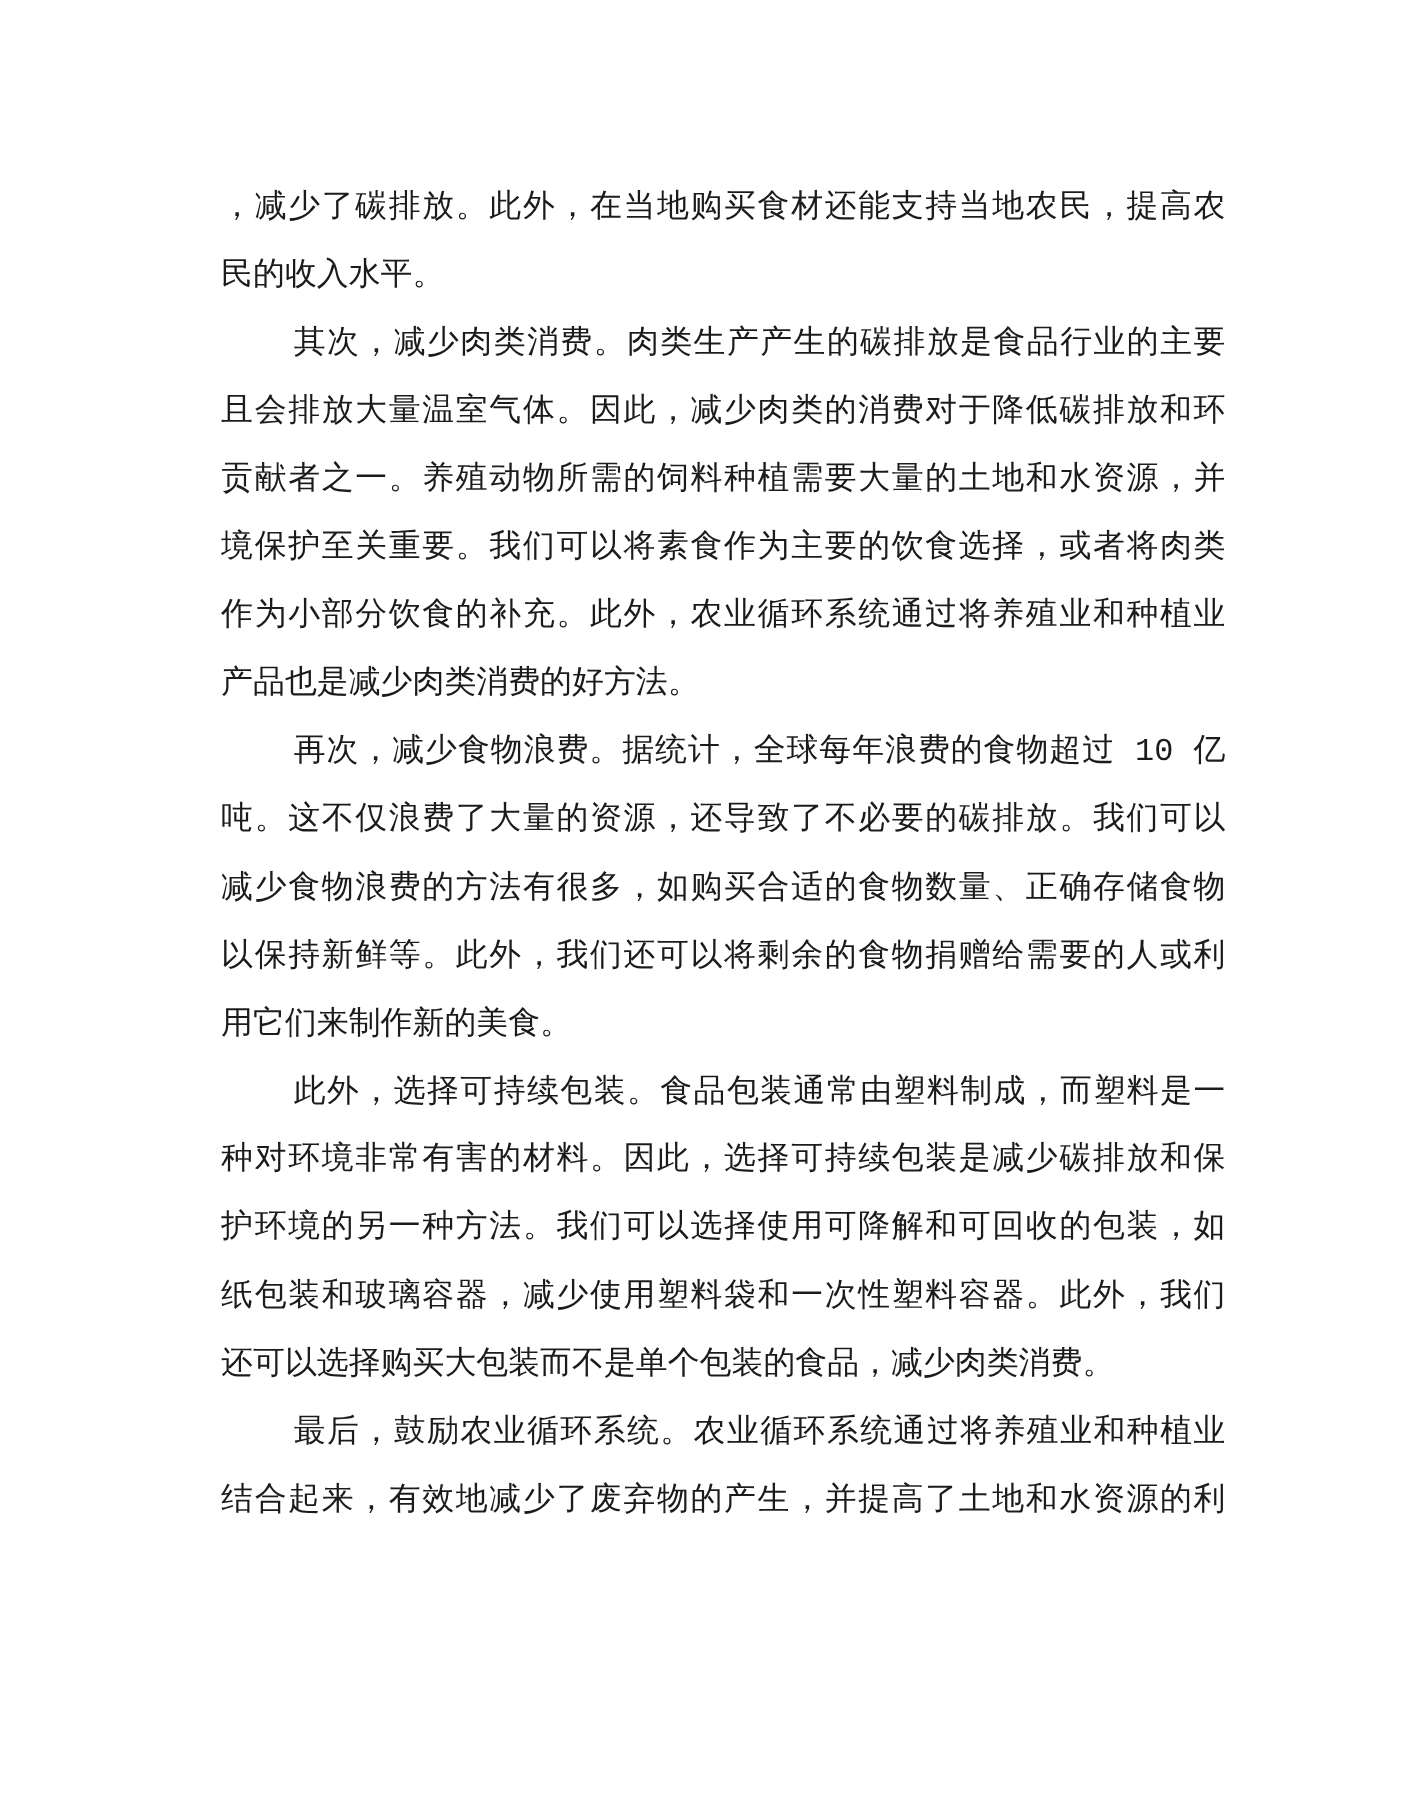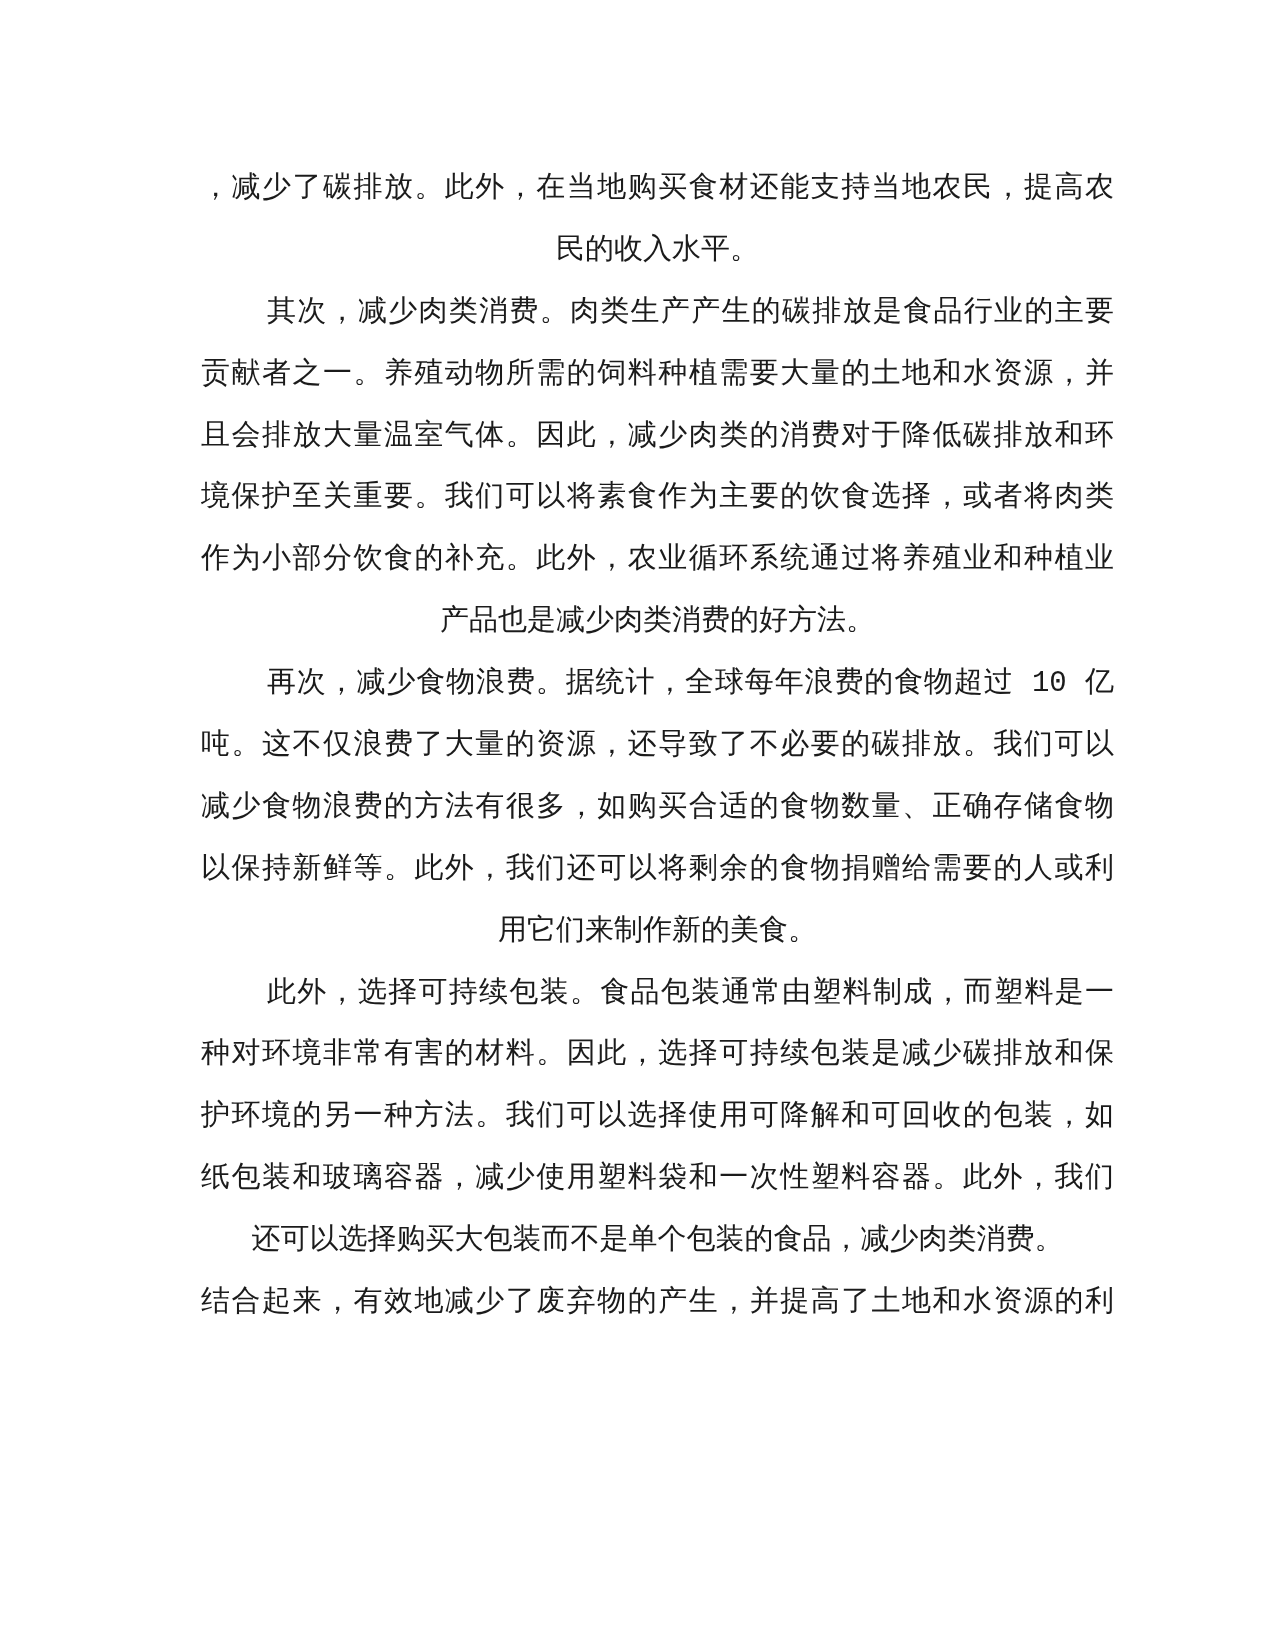--- a/index.html
+++ b/index.html
@@ -30,39 +30,39 @@
   .ln {
     height: 61.9px;
     line-height: 61.9px;
     text-align: justify;
     text-align-last: justify;
     text-justify: auto;
     overflow: hidden;
   }
   .ln.indent { text-indent: 66px; }
   .ln.last {
-    text-align: center;
+    text-align: left;
     text-align-last: auto;
   }
 </style>
 </head>
 <body>
 
 <div class="page">
   <div class="doc">
 
     <div class="para">
       <div class="ln">，减少了碳排放。此外，在当地购买食材还能支持当地农民，提高农</div>
       <div class="ln last">民的收入水平。</div>
     </div>
 
     <div class="para">
       <div class="ln indent">其次，减少肉类消费。肉类生产产生的碳排放是食品行业的主要</div>
+      <div class="ln">且会排放大量温室气体。因此，减少肉类的消费对于降低碳排放和环</div>
       <div class="ln">贡献者之一。养殖动物所需的饲料种植需要大量的土地和水资源，并</div>
-      <div class="ln">且会排放大量温室气体。因此，减少肉类的消费对于降低碳排放和环</div>
       <div class="ln">境保护至关重要。我们可以将素食作为主要的饮食选择，或者将肉类</div>
       <div class="ln">作为小部分饮食的补充。此外，农业循环系统通过将养殖业和种植业</div>
       <div class="ln last">产品也是减少肉类消费的好方法。</div>
     </div>
 
     <div class="para">
       <div class="ln indent">再次，减少食物浪费。据统计，全球每年浪费的食物超过 10 亿</div>
       <div class="ln">吨。这不仅浪费了大量的资源，还导致了不必要的碳排放。我们可以</div>
       <div class="ln">减少食物浪费的方法有很多，如购买合适的食物数量、正确存储食物</div>
       <div class="ln">以保持新鲜等。此外，我们还可以将剩余的食物捐赠给需要的人或利</div>
@@ -71,17 +71,18 @@
 
     <div class="para">
       <div class="ln indent">此外，选择可持续包装。食品包装通常由塑料制成，而塑料是一</div>
       <div class="ln">种对环境非常有害的材料。因此，选择可持续包装是减少碳排放和保</div>
       <div class="ln">护环境的另一种方法。我们可以选择使用可降解和可回收的包装，如</div>
       <div class="ln">纸包装和玻璃容器，减少使用塑料袋和一次性塑料容器。此外，我们</div>
       <div class="ln last">还可以选择购买大包装而不是单个包装的食品，减少肉类消费。</div>
     </div>
 
     <div class="para">
+      <div class="ln indent">最后，鼓励农业循环系统。农业循环系统通过将养殖业和种植业</div>
       <div class="ln">结合起来，有效地减少了废弃物的产生，并提高了土地和水资源的利</div>
     </div>
 
   </div>
 </div>
 
 </body></html>

